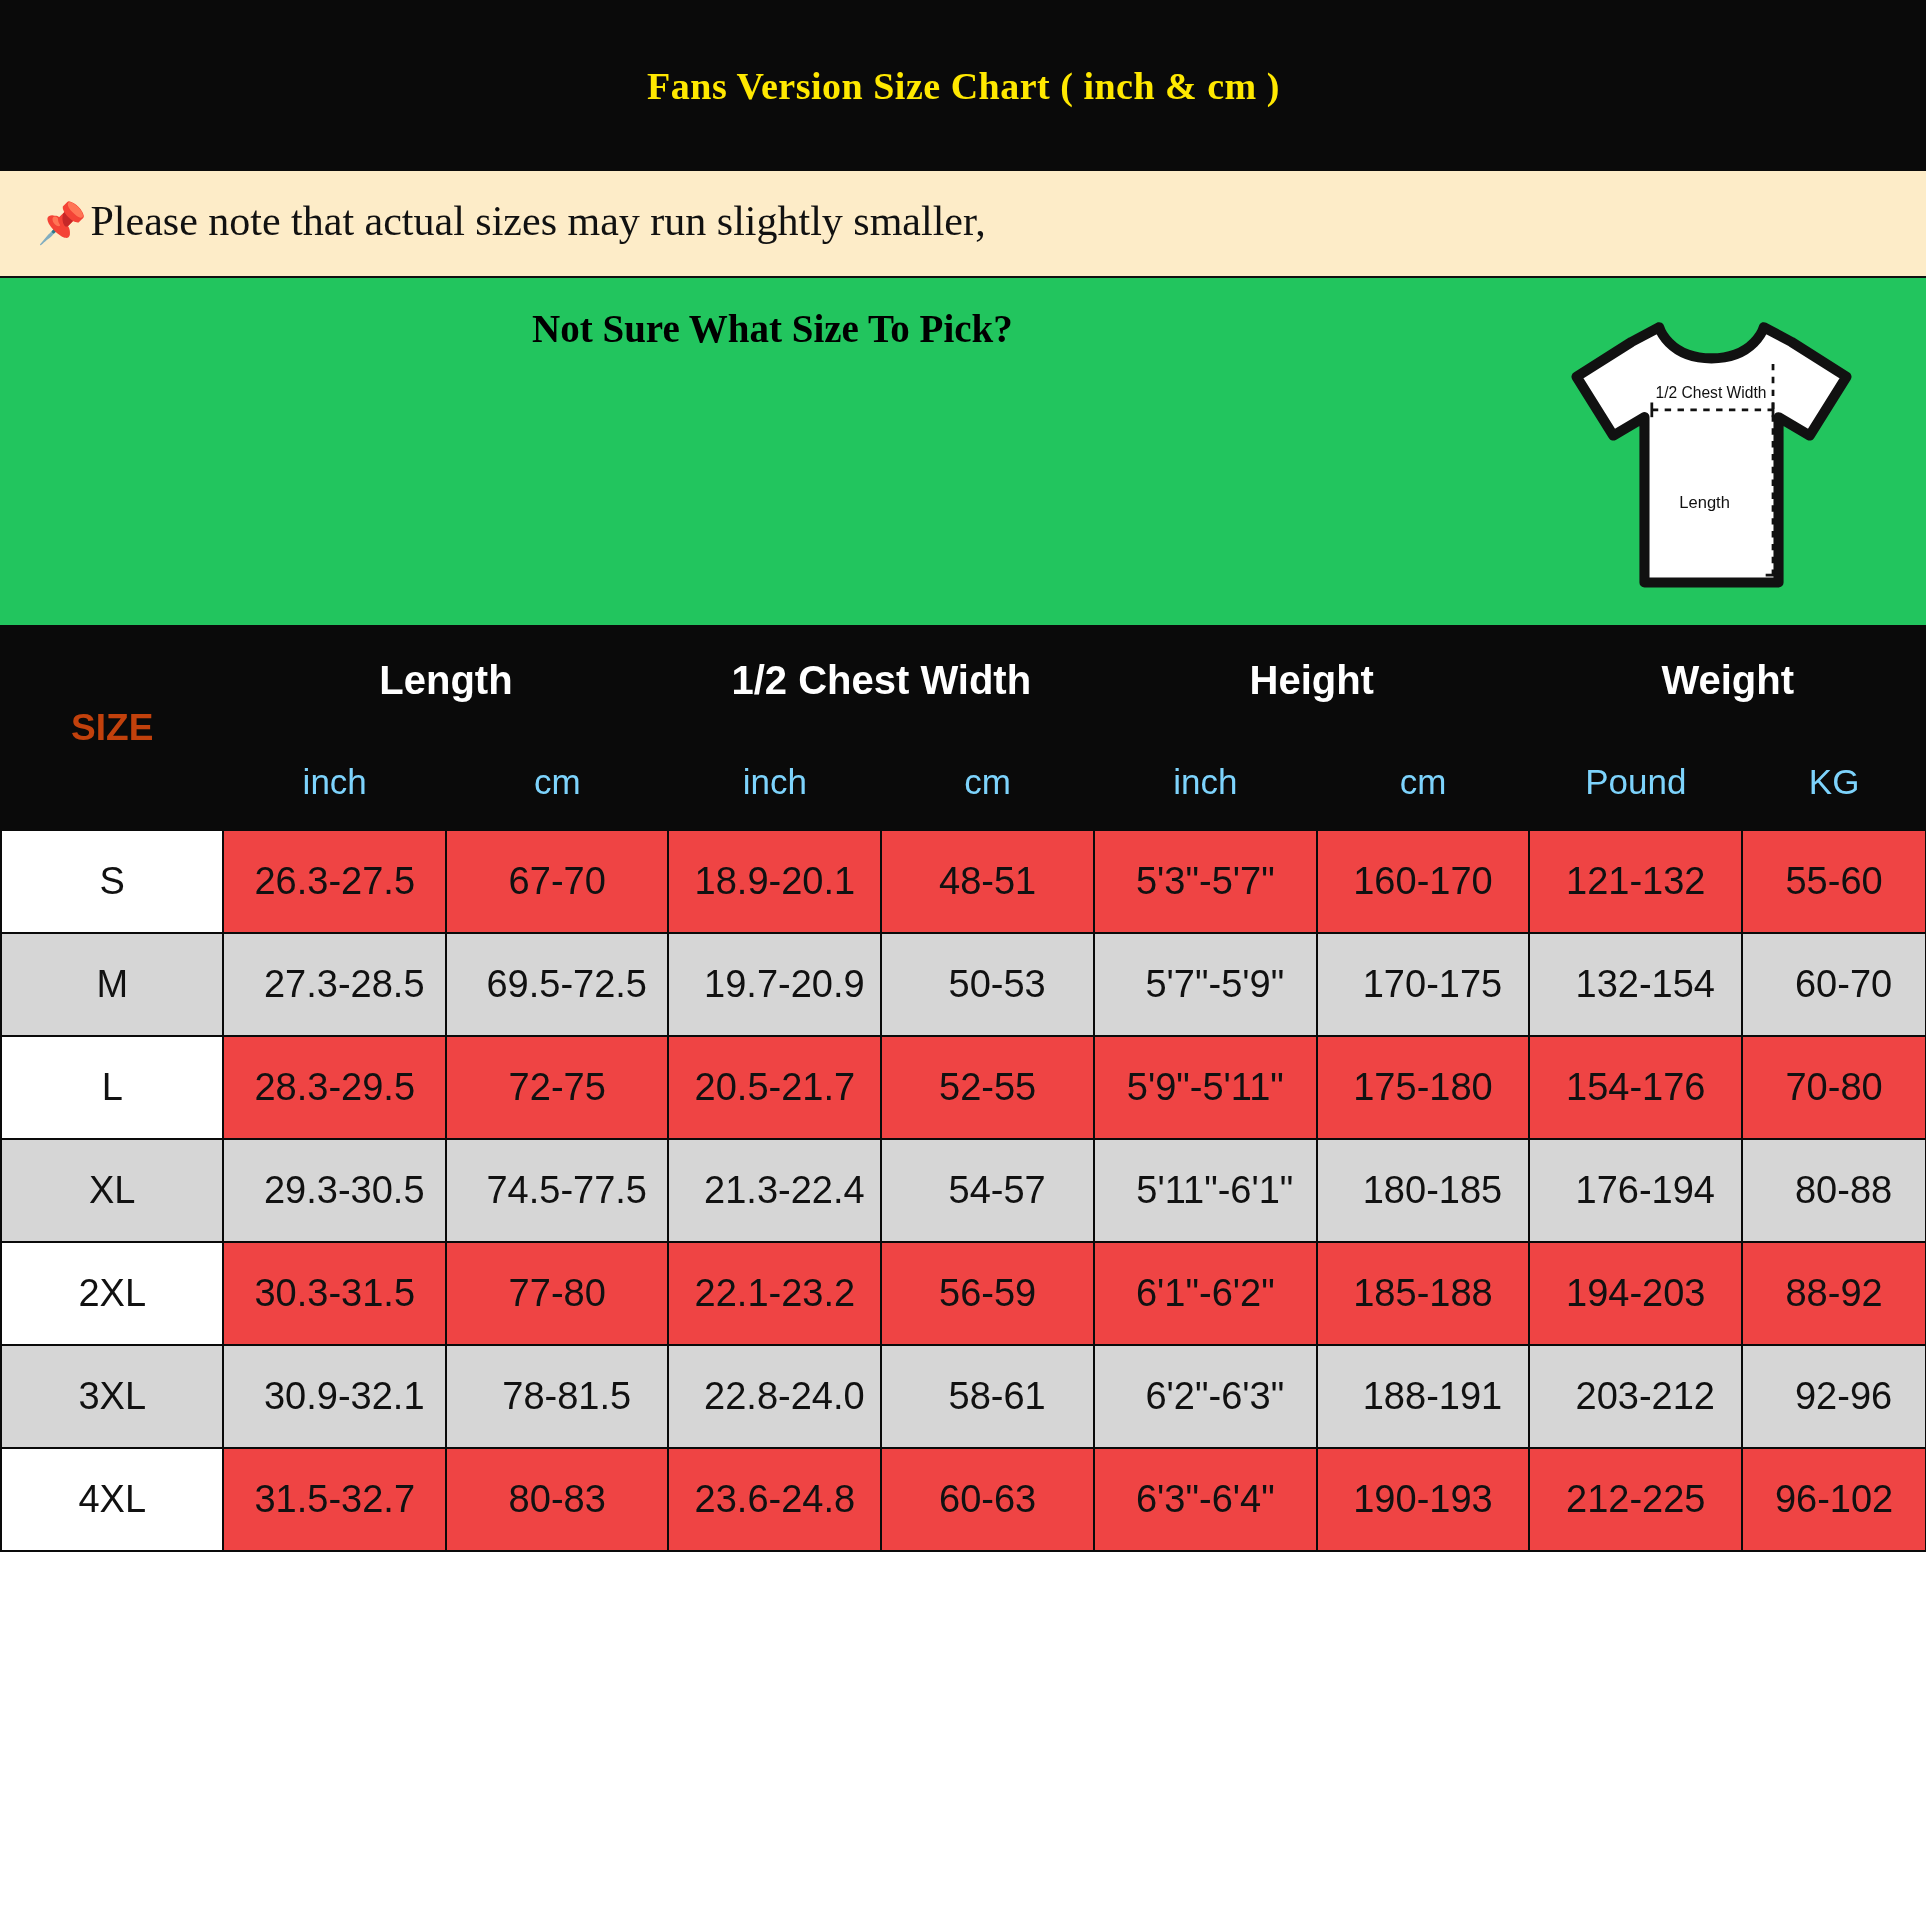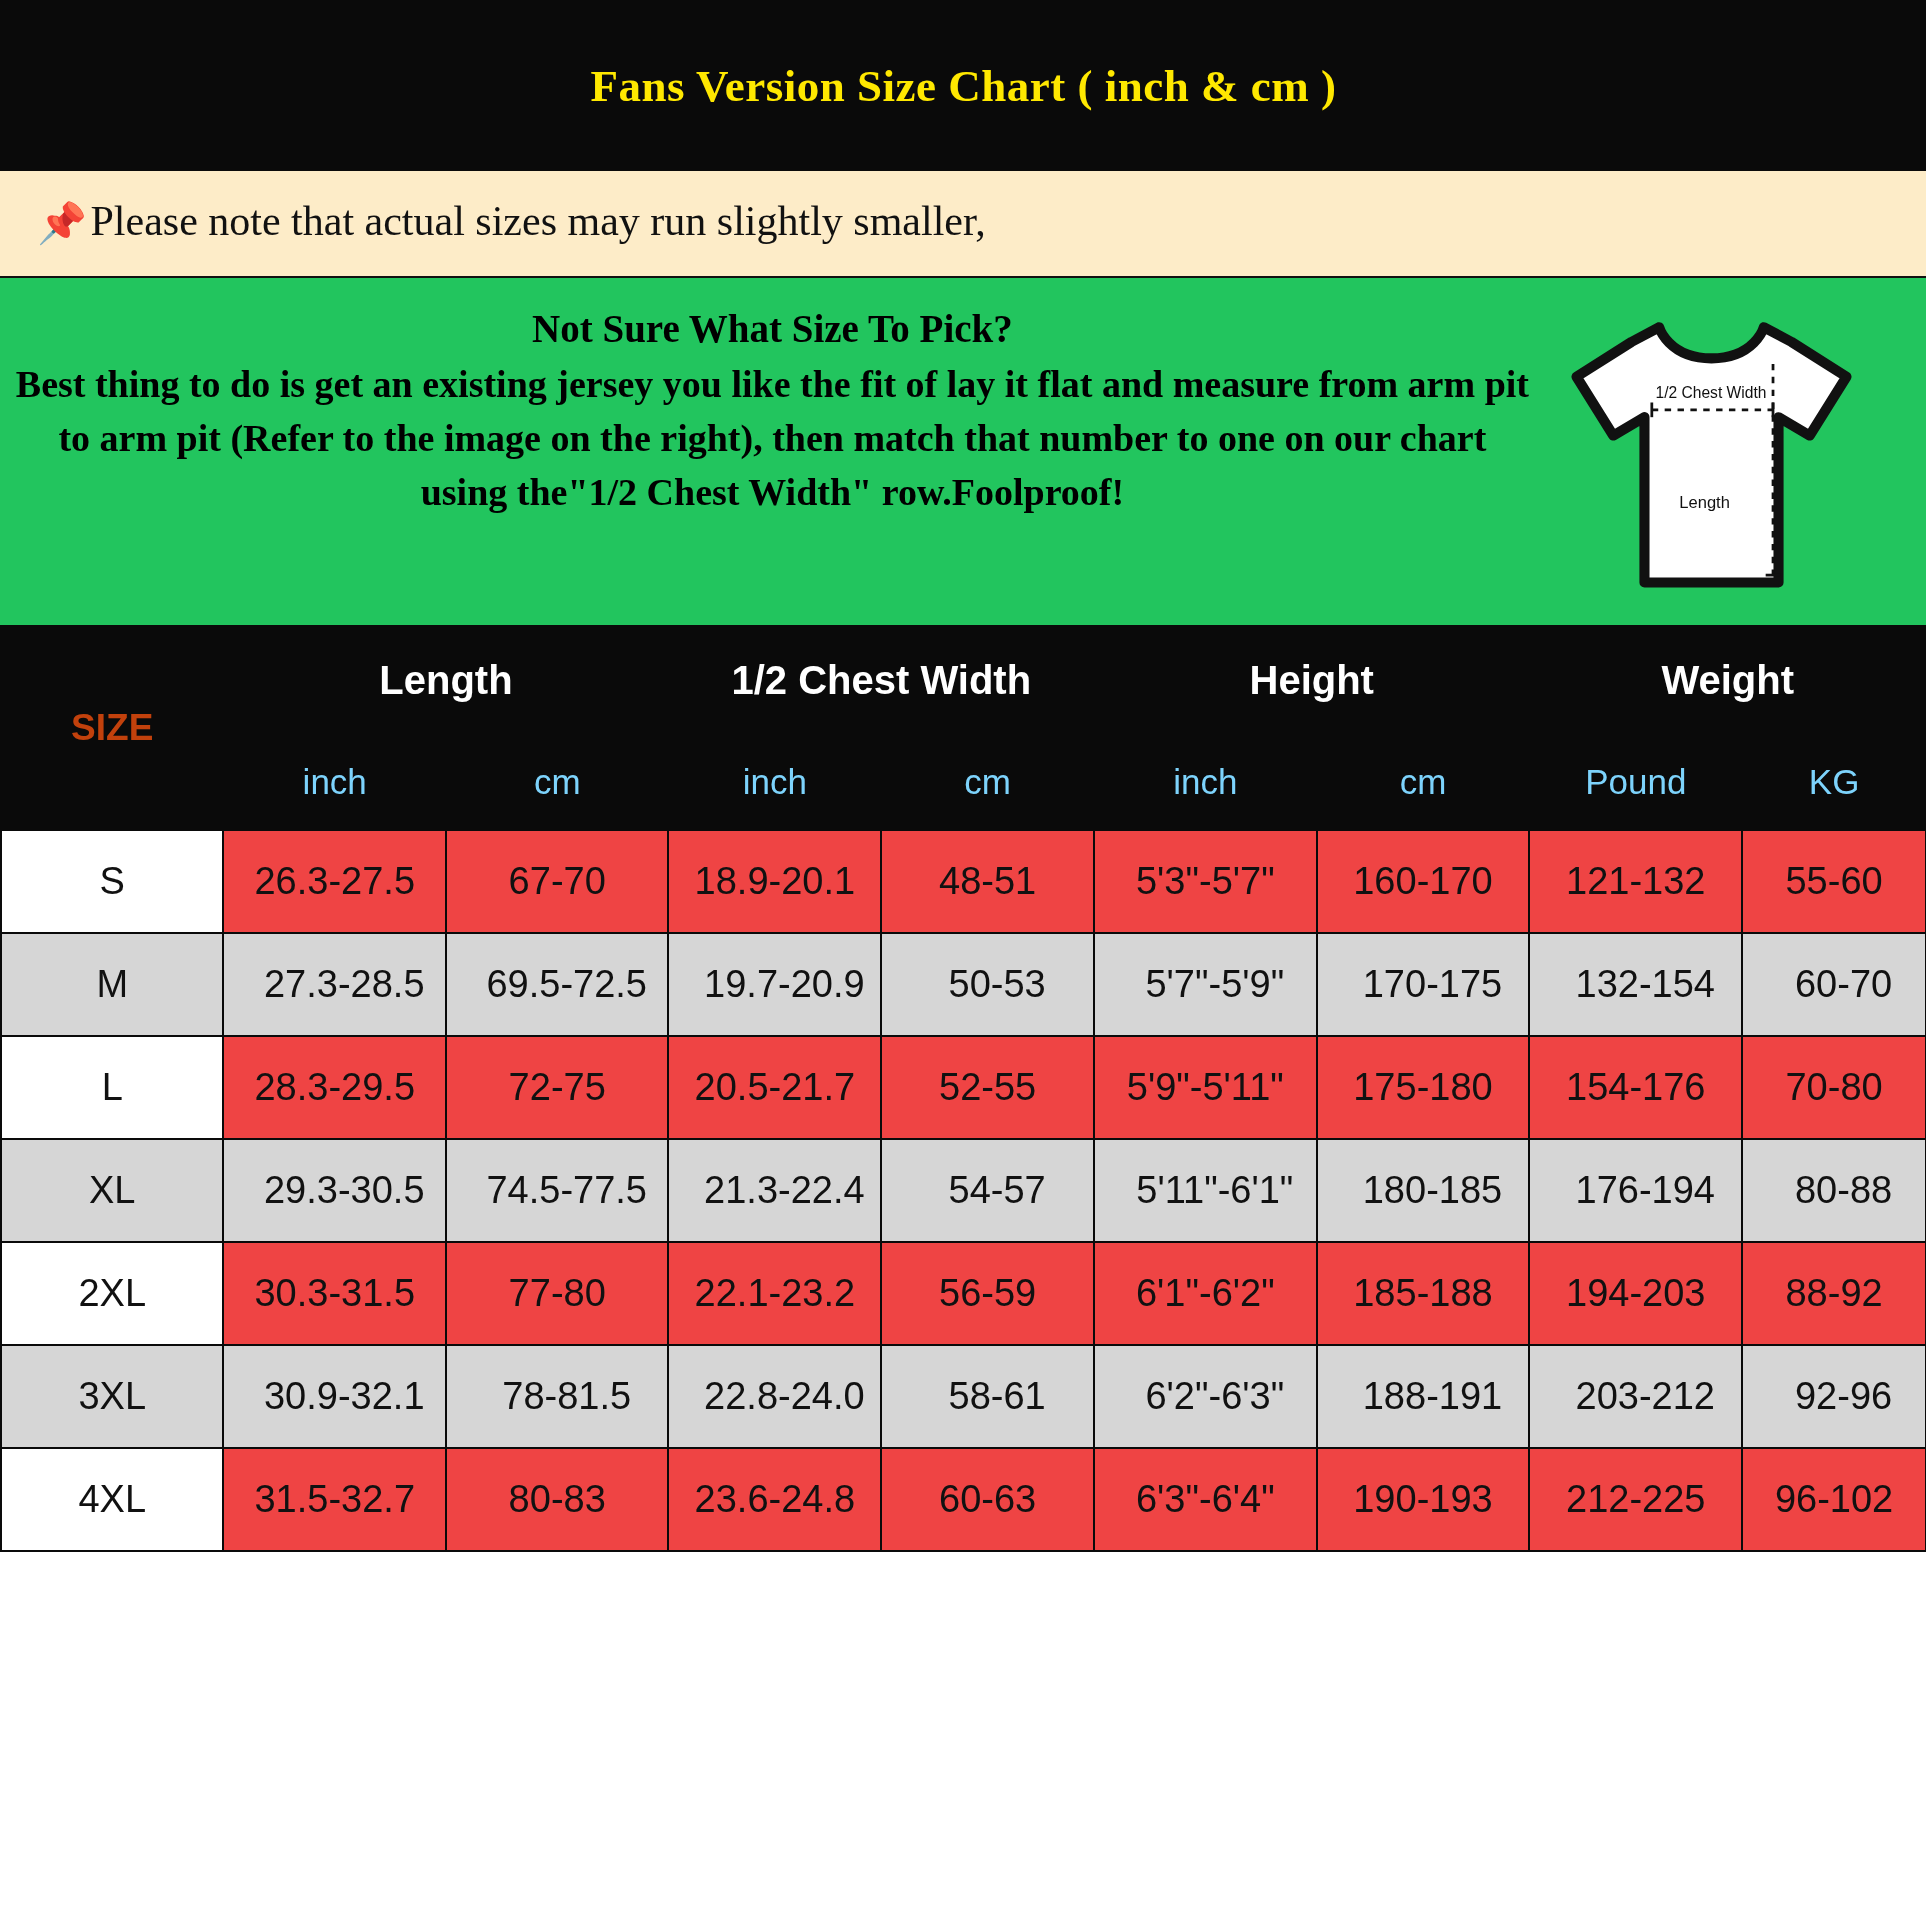--- a/index.html
+++ b/index.html
@@ -20,21 +20,21 @@
   
   .header-bar {
     background: #0a0a0a;
     height: 171px;
     display: flex;
     align-items: center;
     justify-content: center;
   }
   .header-title {
     color: #ffe800;
-    font-size: 45px;
+    font-size: 38px;
     font-weight: bold;
     letter-spacing: 0.5px;
     text-align: center;
     font-family: "Liberation Serif", serif;
   }
 
   
   .note-band {
     background: #fdecc8;
     padding: 24px 37px 27.5px 37px;
@@ -159,21 +159,20 @@
 
   <div class="note-band">
     <div class="note-line">
       <span class="pin-icon">📌</span><span>Please note that actual sizes may run slightly smaller,</span>
     </div>
   </div>
 
   <div class="advice-wrap">
     <div class="advice-text">
       <div class="advice-title">Not Sure What Size To Pick?</div>
-      <div class="advice-body">Best thing to do is get an existing jersey you like the fit of lay it flat and measure from arm pit to arm pit (Refer to the image on the right), then match that number to one on our chart using the"1/2 Chest Width" row.Foolproof!</div>
     </div>
     <div class="tshirt-box">
       <svg width="303" height="303" viewBox="0 0 330 330">
         <path d="M108 22 L78 38 L18 76 L58 140 L92 120 L92 300 L238 300 L238 120 L272 140 L312 76 L252 38 L222 22
                  C222 22 212 56 165 56 C118 56 108 22 108 22 Z" fill="#ffffff" stroke="#111111" stroke-width="11" stroke-linejoin="round"></path>
 
         <line x1="100" y1="112" x2="232" y2="112" stroke="#111" stroke-width="3" stroke-dasharray="7,7"></line>
         <line x1="100" y1="104" x2="100" y2="120" stroke="#111" stroke-width="3"></line>
         <line x1="232" y1="104" x2="232" y2="120" stroke="#111" stroke-width="3"></line>
 

